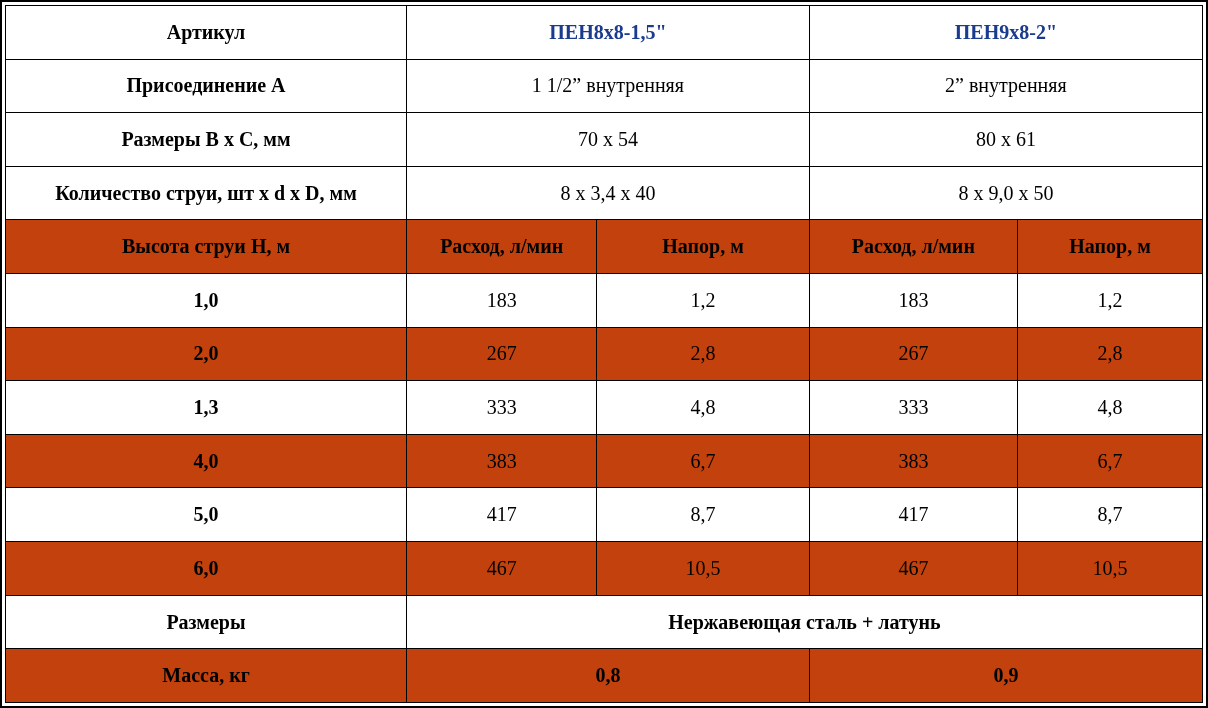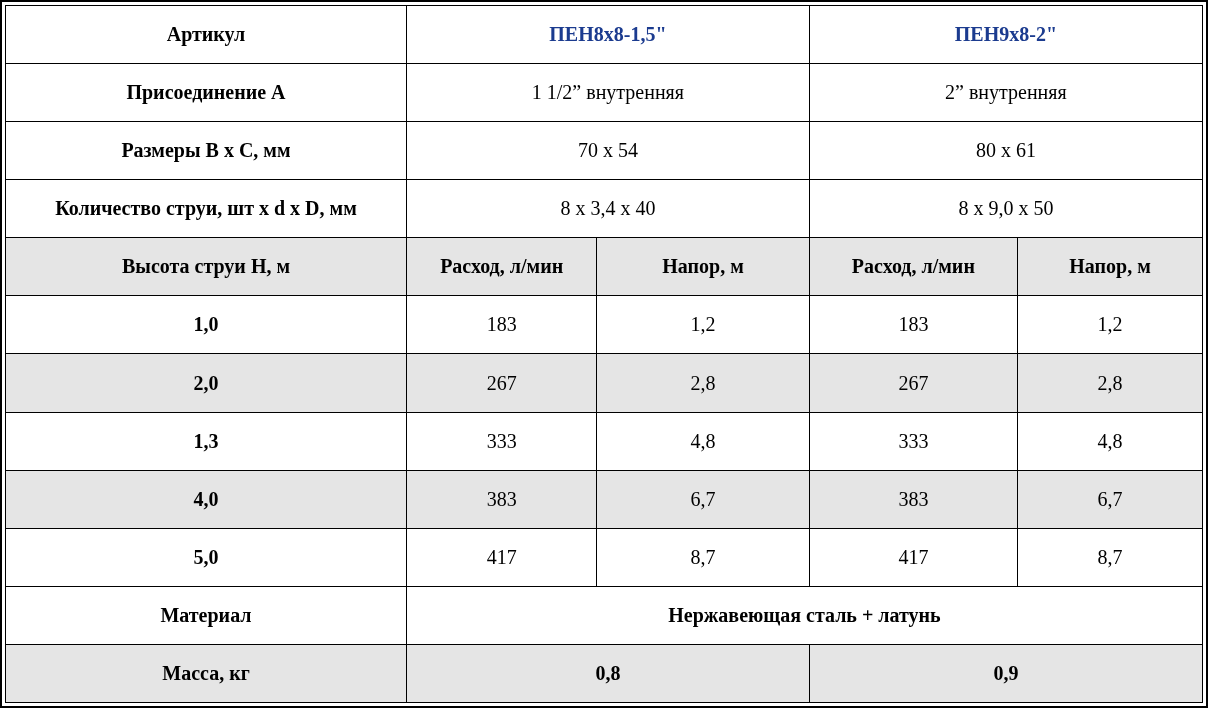--- a/index.html
+++ b/index.html
@@ -33,21 +33,21 @@
     vertical-align: middle;
     padding: 0 6px;
     overflow: hidden;
     white-space: nowrap;
     background: #ffffff;
   }
   table.spec tr { height: calc(100% / 14); }
   td.lbl   { font-weight: bold; }
   td.art   { color: #1b3b8f; font-weight: bold; }
   td.bold  { font-weight: bold; }
-  tr.stripe td { background: #e5e5e5; }
+  tr.stripe td { background: #c2410c; }
 </style>
 </head>
 <body>
 
 <div class="table-frame">
   <table class="spec">
     <colgroup>
       <col style="width:33.5%">
       <col style="width:15.9%">
       <col style="width:17.75%">
@@ -122,23 +122,30 @@
     </tr>
 
     <tr>
       <td class="lbl">5,0</td>
       <td>417</td>
       <td>8,7</td>
       <td>417</td>
       <td>8,7</td>
     </tr>
 
+    <tr class="stripe">
+      <td class="lbl">6,0</td>
+      <td>467</td>
+      <td>10,5</td>
+      <td>467</td>
+      <td>10,5</td>
+    </tr>
 
     <tr>
-      <td class="lbl">Материал</td>
+      <td class="lbl">Размеры</td>
       <td class="bold" colspan="4">Нержавеющая сталь + латунь</td>
     </tr>
 
     <tr class="stripe">
       <td class="lbl">Масса, кг</td>
       <td class="bold" colspan="2">0,8</td>
       <td class="bold" colspan="2">0,9</td>
     </tr>
 
   </tbody>

